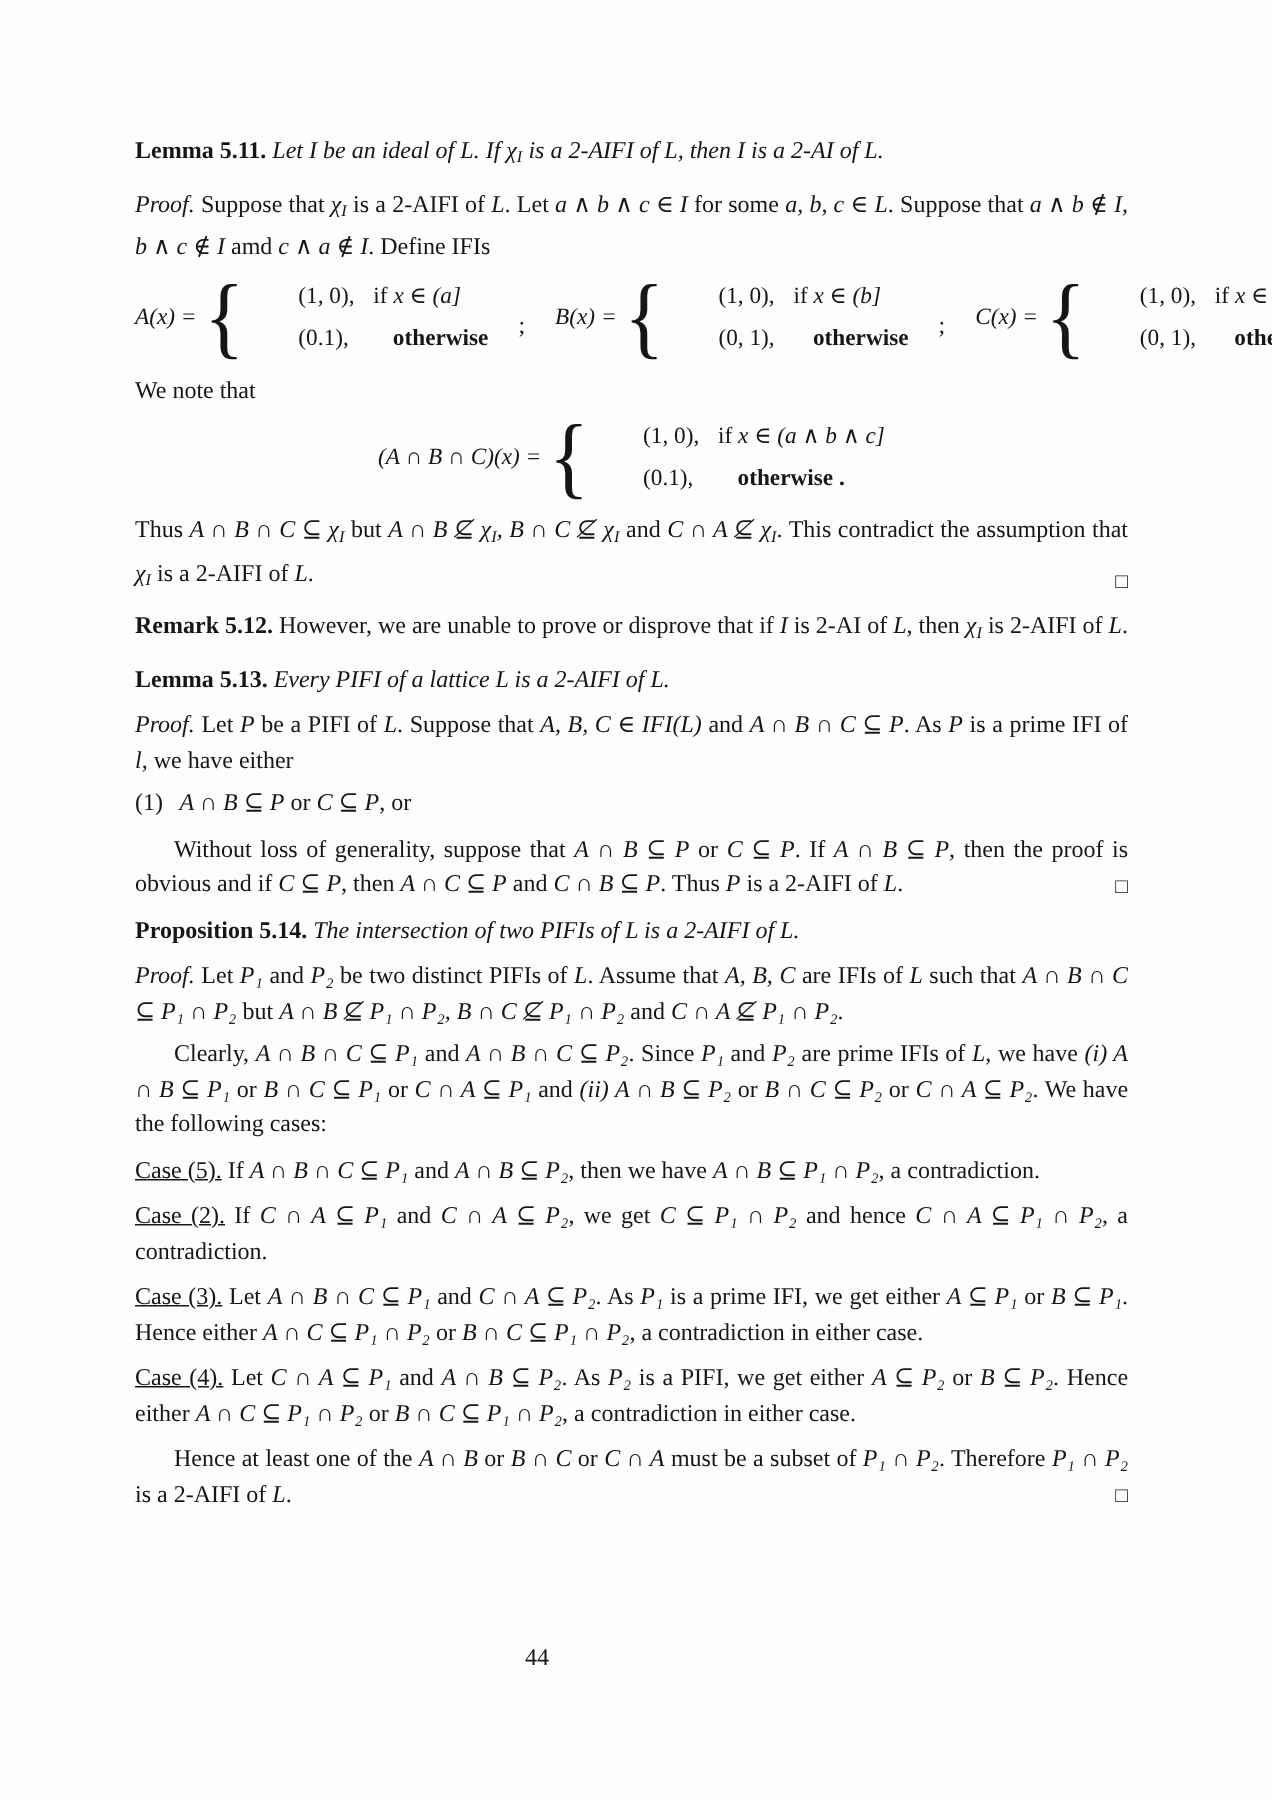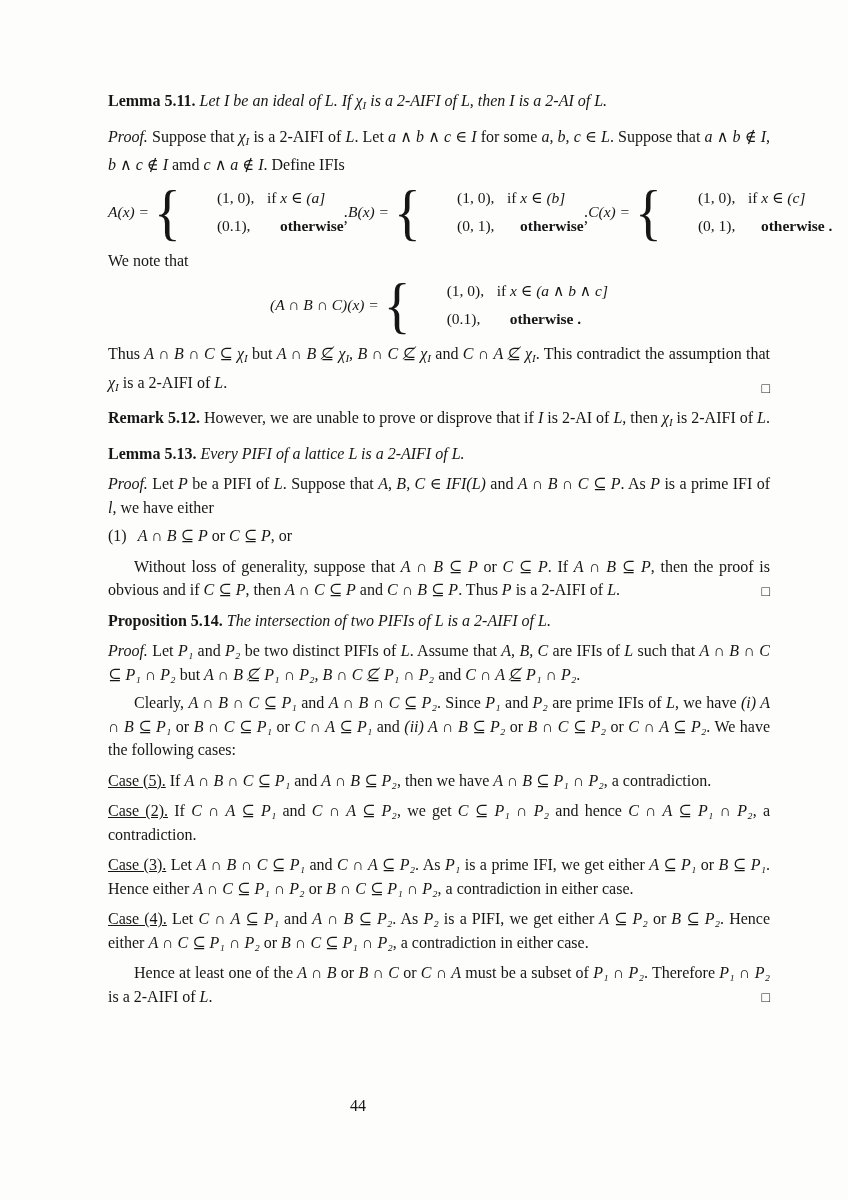--- a/index.html
+++ b/index.html
@@ -7,21 +7,21 @@
   body {
     width: 848px; height: 1200px;
     background: #fdfdfc;
     color: #161616;
     font-family: "Liberation Serif", "DejaVu Serif", serif;
     position: relative;
     overflow: hidden;
   }
   #doc {
     position: absolute;
-    left: 108px; top: 82px; width: 662px;
+    left: 90px; top: 82px; width: 662px;
   }
   p.para {
     margin: 0 0 5px 0;
     font-size: 16px;
     line-height: 23.5px;
     text-align: justify;
     position: relative;
   }
   p.thm { margin-top: 7px; }
   p.indent { text-indent: 26px; }
@@ -31,20 +31,21 @@
   .seg-sub { font-style: italic; font-size: 11px; vertical-align: -3px; }
   .case-label { text-decoration: underline; }
   .qed {
     position: absolute; right: 0; bottom: 3px;
     font-size: 14px; line-height: 14px;
   }
   .eqrow {
     display: flex; align-items: center; 
     width: 690px;
     margin: 7px 0 9px 0;
+    gap: 20px;
   }
   .displayeq {
     display: flex; justify-content: center; 
     margin: 2px 0 9px 0;
   }
   .eq { display: inline-flex; align-items: center; font-size: 15.5px; }
   .eq-lhs { margin-right: 5px; white-space: pre; font-style: italic; }
   .brace {
     font-size: 56px; font-weight: 300; line-height: 1;
     display: inline-block; transform: scaleY(1.08);

